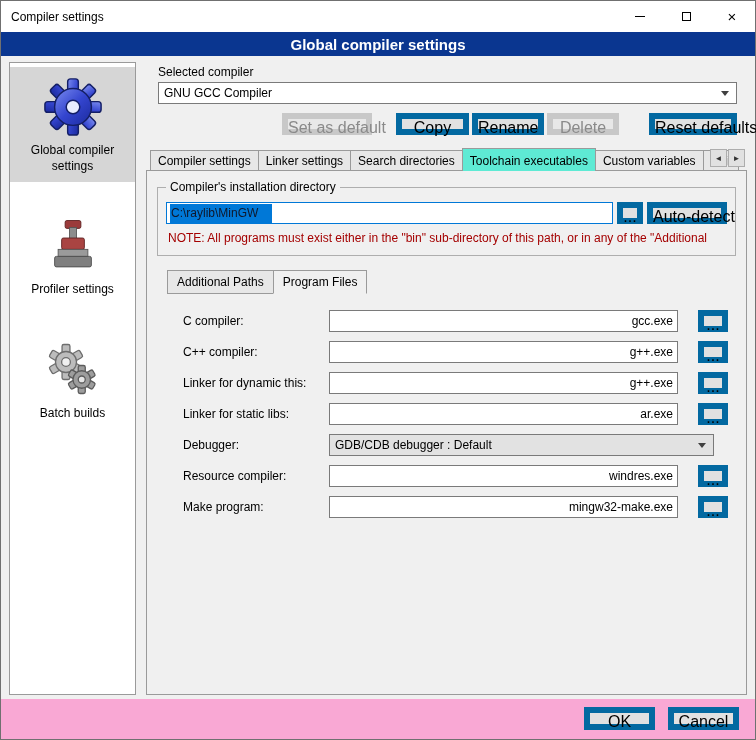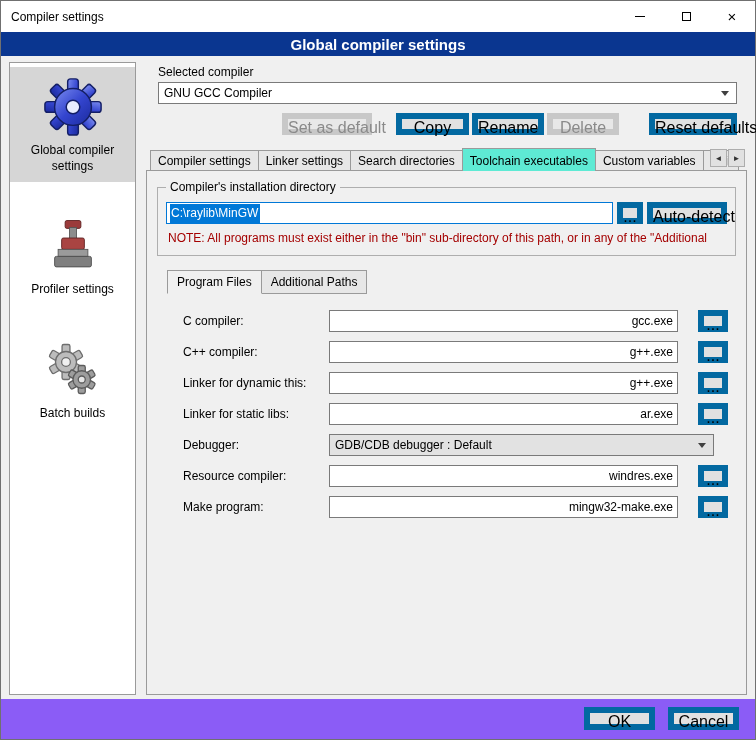--- a/index.html
+++ b/index.html
@@ -56,39 +56,39 @@
   .tab-scrollers { position: absolute; right: 2px; top: 2px; display: flex; gap: 1px; }
   .scroller { width: 17px; height: 18px; background: #E1E1E1; border: 1px solid #ADADAD; display: flex; align-items: center; justify-content: center; font-size: 8px; color: #333; cursor: pointer; }
 
   .tabpage { flex: 1; border: 1px solid #9a9a9a; background: #F0F0F0; padding: 4px 8px; position: relative; z-index: 1; min-height: 0; }
 
   
   .groupbox { position: relative; border: 1px solid #AEAEAE; margin: 12px 2px 0; padding: 14px 8px 6px; }
   .group-title { position: absolute; top: -8px; left: 8px; background: #F0F0F0; padding: 0 4px; }
   .dir-row { display: flex; gap: 4px; align-items: center; }
   .textbox { flex: 1; height: 22px; border: 1px solid #0078D7; background: #fff; display: flex; align-items: center; padding-left: 3px; overflow: hidden; cursor: text; }
-  .selected-text { background: #0078D7; color: #ffffff; padding: 2px 2px 3px 1px; white-space: nowrap; text-align: center; }
+  .selected-text { background: #0078D7; color: #0f172a; padding: 2px 14px 3px 1px; white-space: nowrap; text-align: center; }
   .btn-browse-dir { width: 26px; }
   .btn-autodetect { width: 80px; }
   .note { color: #A40000; margin: 7px 0 4px 2px; white-space: nowrap; overflow: hidden; }
 
   
   .subtabs { display: flex; margin: 14px 0 0 12px; }
   .subtab { border: 1px solid #9a9a9a; background: #E7E7E7; padding: 4px 9px; margin-right: -1px; cursor: pointer; }
   .subtab.active { background: #F0F0F0; border-bottom-color: #F0F0F0; position: relative; z-index: 2; }
 
   
   .fields { margin: 16px 2px 0 28px; }
   .field-row { display: grid; grid-template-columns: 126px minmax(0,1fr) 30px; column-gap: 20px; align-items: center; height: 22px; margin: 0 8px 9px 0; }
   .tinput { height: 22px; border: 1px solid #7a7a7a; padding: 0 4px; font-family: inherit; font-size: 12px; background: #fff; width: 100%; text-align: right; }
   .btn-browse { width: 30px; }
   .combo.debugger { grid-column: 2 / 4; margin-right: 14px; background: #E2E2E2; }
 
   
-  .footer { height: 40px; flex: 0 0 auto; display: flex; justify-content: flex-end; gap: 13px; padding: 8px 16px 0 0; background: #8b5cf6; }
+  .footer { height: 40px; flex: 0 0 auto; display: flex; justify-content: flex-end; gap: 13px; padding: 8px 16px 0 0; background: #f9a8d4; }
   .btn-ok, .btn-cancel { width: 71px; height: 23px; }
 </style>
 </head>
 <body>
 
 <div class="window">
 
   <div class="titlebar">
     <span class="title">Compiler settings</span>
     <div class="tb-buttons">
@@ -217,22 +217,22 @@
             <div class="textbox">
               <span class="selected-text">C:\raylib\MinGW</span>
             </div>
             <button class="btn btn-browse-dir">...</button>
             <button class="btn btn-autodetect">Auto-detect</button>
           </div>
           <div class="note">NOTE: All programs must exist either in the "bin" sub-directory of this path, or in any of the "Additional</div>
         </div>
 
         <div class="subtabs">
+          <div class="subtab">Additional Paths</div>
           <div class="subtab active">Program Files</div>
-          <div class="subtab">Additional Paths</div>
         </div>
 
         <div class="fields">
 
           <div class="field-row">
             <label>C compiler:</label>
             <input class="tinput" type="text" value="gcc.exe" style="">
             <button class="btn btn-browse">...</button>
           </div>
 

